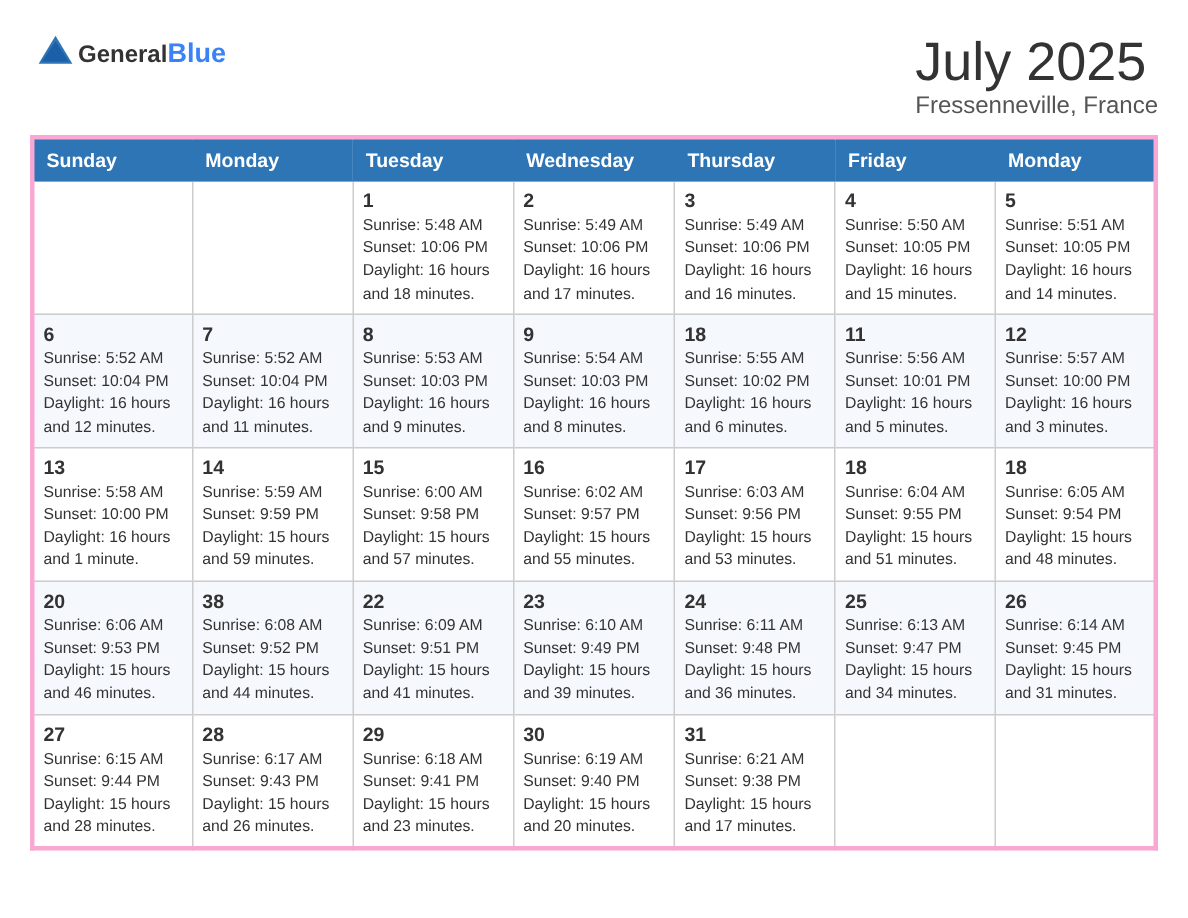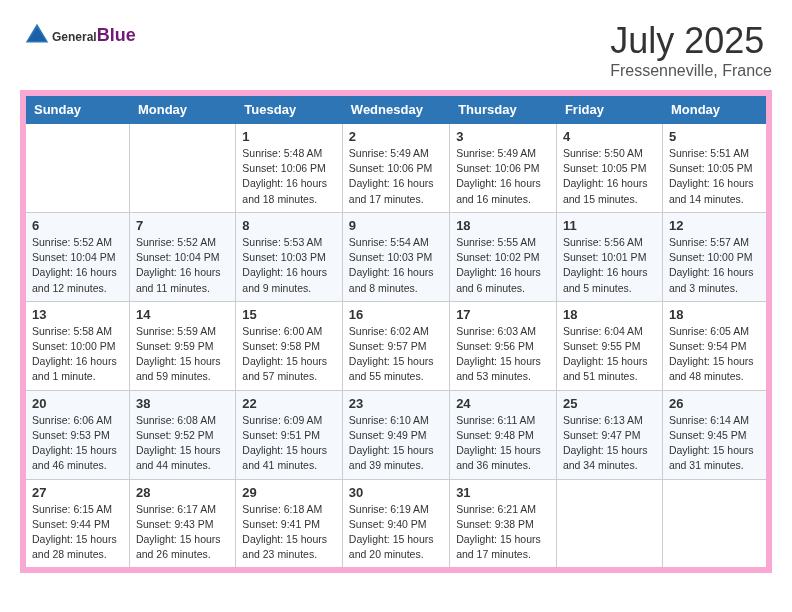--- a/index.html
+++ b/index.html
@@ -14,49 +14,49 @@
       display: flex;
       justify-content: space-between;
       align-items: flex-start;
       margin-bottom: 10px;
     }
     .logo {
       display: flex;
       align-items: center;
     }
     .logo-text-general {
-      font-size: 12px;
+      font-size: 16px;
       font-weight: bold;
       color: #333;
     }
     .logo-text-blue {
       font-size: 18px;
       font-weight: bold;
-      color: #701a75;
+      color: #3b82f6;
     }
     .logo-icon {
       width: 30px;
       height: 30px;
       margin-left: 2px;
     }
     .title-block {
     }
     .month-title {
       font-size: 36px;
       color: #333;
       font-weight: normal;
     }
     .location-title {
       font-size: 16px;
       color: #555;
     }
     .calendar {
       width: 100%;
       border-collapse: collapse;
-      border: 6px solid #f9a8d4;
+      border: 3px solid #f9a8d4;
     }
     .calendar th {
       background-color: #2e75b6;
       color: #fff;
       text-align: left;
       padding: 6px 8px;
       font-size: 13px;
       border: 1px solid #2e75b6;
     }
     .calendar td {

